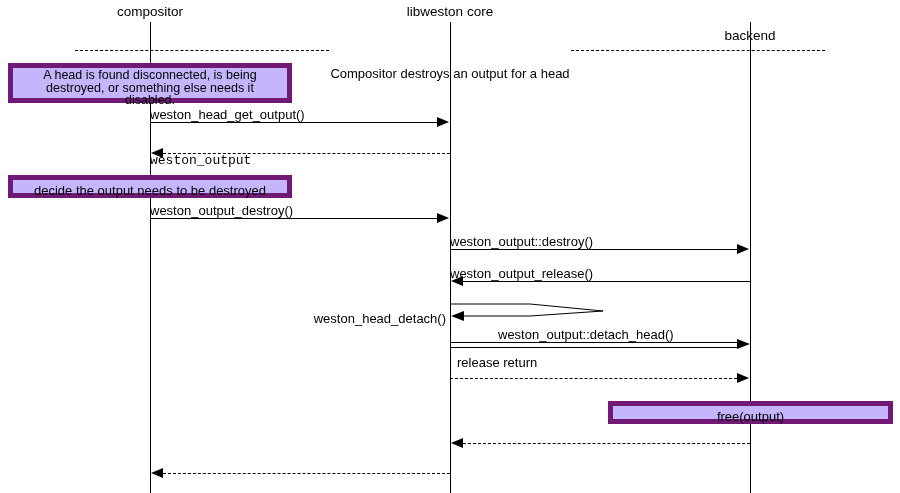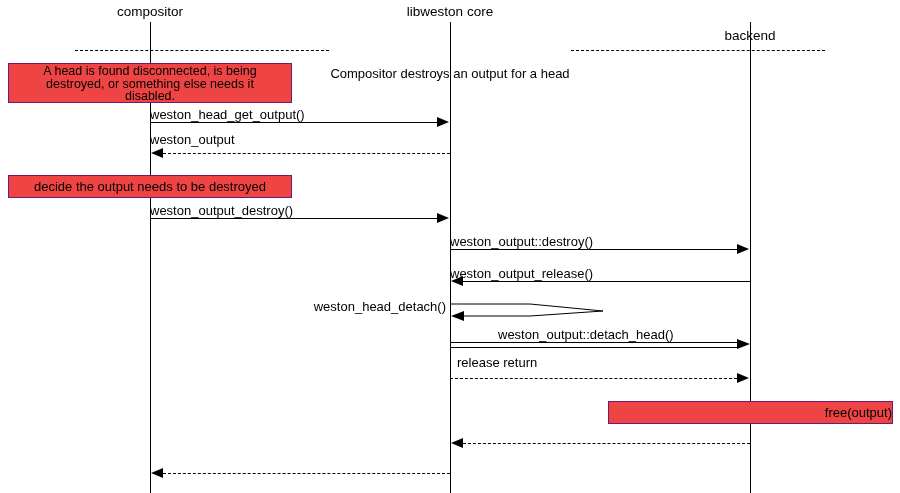--- a/index.html
+++ b/index.html
@@ -44,22 +44,22 @@
   .divider .divider-text {
     font-size: 13px;
     white-space: nowrap;
     padding: 0 1px;
     line-height: 14px;
     margin-top: 47px;
   }
   .note {
     position: absolute;
     box-sizing: border-box;
-    border: 1px solid #701a75;
-    background: #ef4444;
+    border: 5px solid #701a75;
+    background: #c4b5fd;
     text-align: center;
     font-size: 12.5px;
   }
   .hline {
     position: absolute;
     height: 0;
     border-top: 1px solid #000000;
   }
   .hline.dashed { border-top-style: dashed; }
   .arrow-r {
@@ -113,54 +113,54 @@
   <div class="note" style="left:8px; top:63px; width:284px; height:40px; line-height:12.6px; padding-top:1px;">
     <div>A head is found disconnected, is being</div>
     <div>destroyed, or something else needs it</div>
     <div>disabled.</div>
   </div>
 
   <div class="msg-label" style="left:150px; top:108px; width:300px;">weston_head_get_output()</div>
   <div class="hline" style="left:150px; top:122px; width:287px;"></div>
   <div class="arrow-r" style="left:437px; top:117px;"></div>
 
-  <div class="msg-label" style="left:150px; top:133px; width:300px;">weston_output</div>
+  <div class="msg-label" style="left:150px; top:154px; width:300px;font-family:Liberation Mono, monospace;">weston_output</div>
   <div class="hline dashed" style="left:163px; top:153px; width:287px;"></div>
   <div class="arrow-l" style="left:151px; top:148px;"></div>
 
   <div class="note" style="left:8px; top:175px; width:284px; height:23px; line-height:21px; font-size:13px;">decide the output needs to be destroyed</div>
 
   <div class="msg-label" style="left:150px; top:204px; width:300px;">weston_output_destroy()</div>
   <div class="hline" style="left:150px; top:218px; width:287px;"></div>
   <div class="arrow-r" style="left:437px; top:213px;"></div>
 
   <div class="msg-label" style="left:450px; top:235px; width:300px;">weston_output::destroy()</div>
   <div class="hline" style="left:450px; top:249px; width:287px;"></div>
   <div class="arrow-r" style="left:737px; top:244px;"></div>
 
   <div class="msg-label" style="left:450px; top:267px; width:300px;">weston_output_release()</div>
   <div class="hline" style="left:463px; top:281px; width:287px;"></div>
   <div class="arrow-l" style="left:451px; top:276px;"></div>
 
-  <div class="msg-label right-align" style="left:284px; top:300px; width:162px;">weston_head_detach()</div>
+  <div class="msg-label right-align" style="left:284px; top:312px; width:162px;">weston_head_detach()</div>
   <svg class="self-loop" width="158" height="24">
     <path d="M0,5 H80 L153,12 L80,17 H13" fill="none" stroke="#000000" stroke-width="1"></path>
     <polygon points="14,12 14,22 1,17" fill="#000000"></polygon>
   </svg>
 
   <div class="msg-label" style="left:450px; top:328px; width:300px;margin-left:48px;">weston_output::detach_head()</div>
   <div class="hline" style="left:450px; top:342px; width:287px;"></div>
   <div class="hline" style="left:450px; top:347px; width:287px;"></div>
   <div class="arrow-r big" style="left:737px; top:339px;"></div>
 
   <div class="msg-label" style="left:450px; top:356px; width:300px;margin-left:7px;">release return</div>
   <div class="hline dashed" style="left:450px; top:378px; width:287px;"></div>
   <div class="arrow-r" style="left:737px; top:373px;"></div>
 
-  <div class="note" style="left:608px; top:401px; width:285px; height:23px; line-height:21px; font-size:13px;text-align:right;">free(output)</div>
+  <div class="note" style="left:608px; top:401px; width:285px; height:23px; line-height:21px; font-size:13px;">free(output)</div>
 
   <div class="hline dashed" style="left:463px; top:443px; width:287px;"></div>
   <div class="arrow-l" style="left:451px; top:438px;"></div>
 
   <div class="hline dashed" style="left:163px; top:473px; width:287px;"></div>
   <div class="arrow-l" style="left:151px; top:468px;"></div>
 
 </div>
 
 </body></html>

